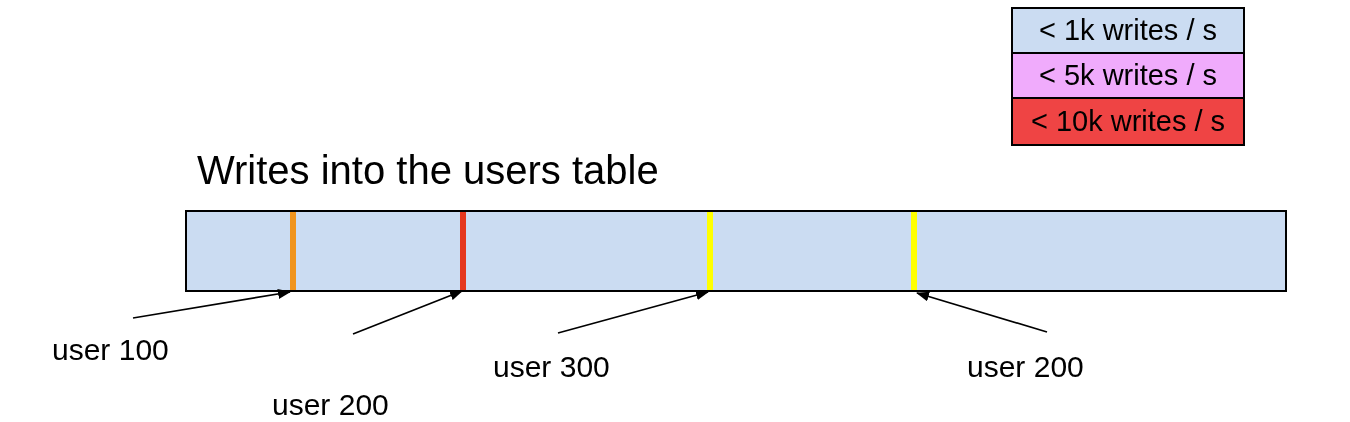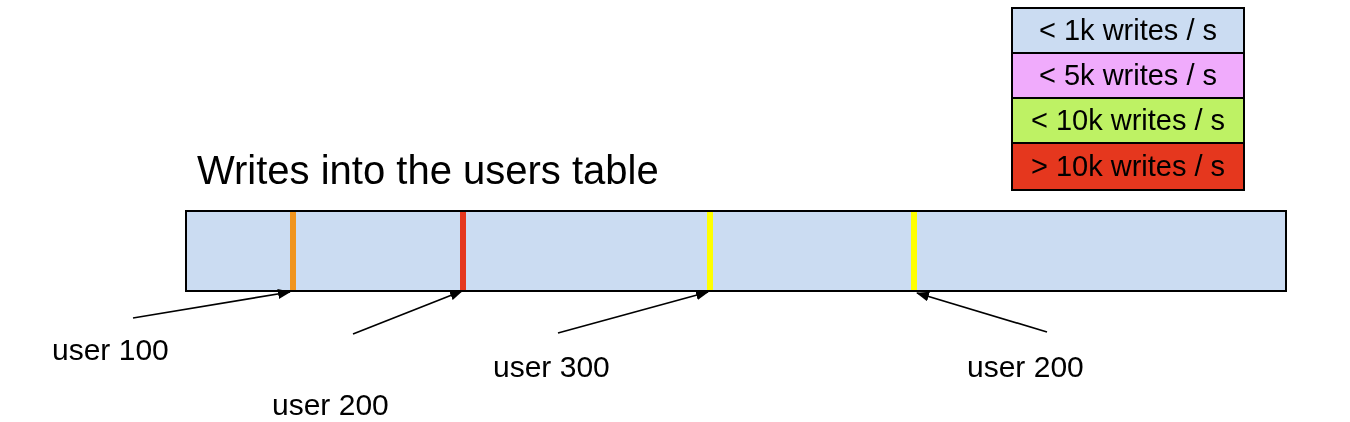--- a/index.html
+++ b/index.html
@@ -83,25 +83,22 @@
 
   <div class="diagram-title">Writes into the users table</div>
 
   <div class="legend">
     <div class="legend-row" style="background-color: rgb(203, 220, 242);">
       <span>&lt; 1k writes / s</span>
     </div>
     <div class="legend-row" style="background-color: #f0abfc;">
       <span>&lt; 5k writes / s</span>
     </div>
-    <div class="legend-row" style="background-color: #bef264;">
+    <div class="legend-row" style="background-color: #ef4444;">
       <span>&lt; 10k writes / s</span>
-    </div>
-    <div class="legend-row" style="background-color: rgb(229, 55, 30);">
-      <span>&gt; 10k writes / s</span>
     </div>
   </div>
 
   <div class="table-bar" style="background-color: rgb(203, 220, 242);"></div>
 
   <svg class="arrow-layer" width="1350" height="422" viewBox="0 0 1350 422">
     <defs>
       <marker id="ah" markerWidth="13" markerHeight="10" refX="12" refY="5" orient="auto" markerUnits="userSpaceOnUse">
         <path d="M0,0 L13,5 L0,10 z" fill="#000000"></path>
       </marker>

